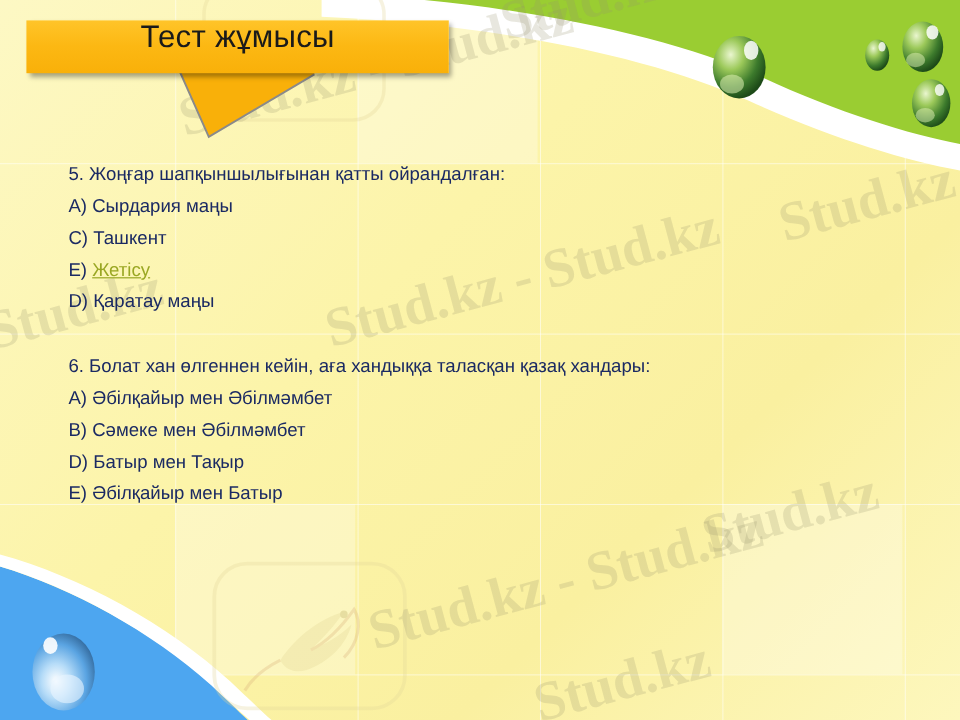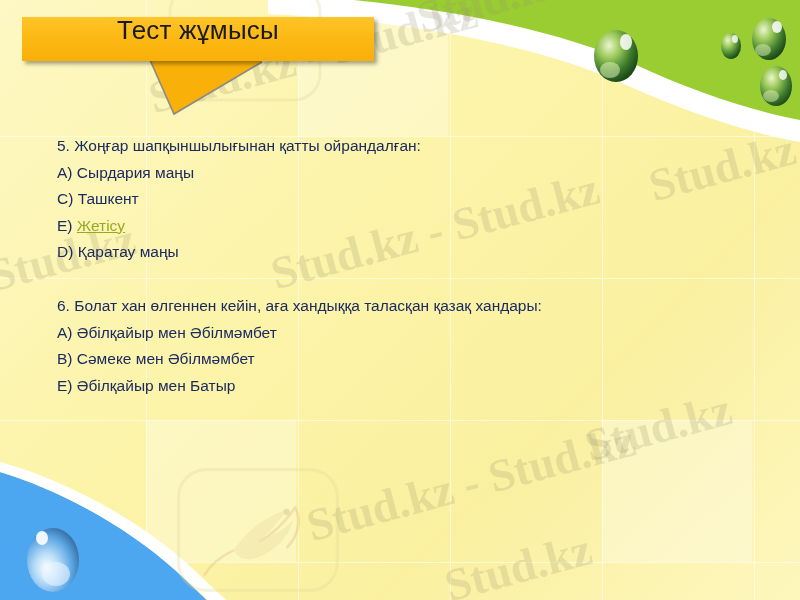--- a/index.html
+++ b/index.html
@@ -246,17 +246,18 @@
     <div class="line">A) Сырдария маңы</div>
     <div class="line">C) Ташкент</div>
     <div class="line"><span>E) </span><span class="ans-link">Жетісу</span></div>
     <div class="line">D) Қаратау маңы</div>
 
     <div class="qgap"></div>
 
     <div class="line">6. Болат хан өлгеннен  кейін, аға хандыққа таласқан қазақ хандары:</div>
     <div class="line">A) Әбілқайыр мен Әбілмәмбет</div>
     <div class="line">B) Сәмеке  мен Әбілмәмбет</div>
+    <div class="line">D) Батыр мен Тақыр</div>
     <div class="line">E) Әбілқайыр мен Батыр</div>
 
   </div>
 
 </div>
 
 </body></html>

